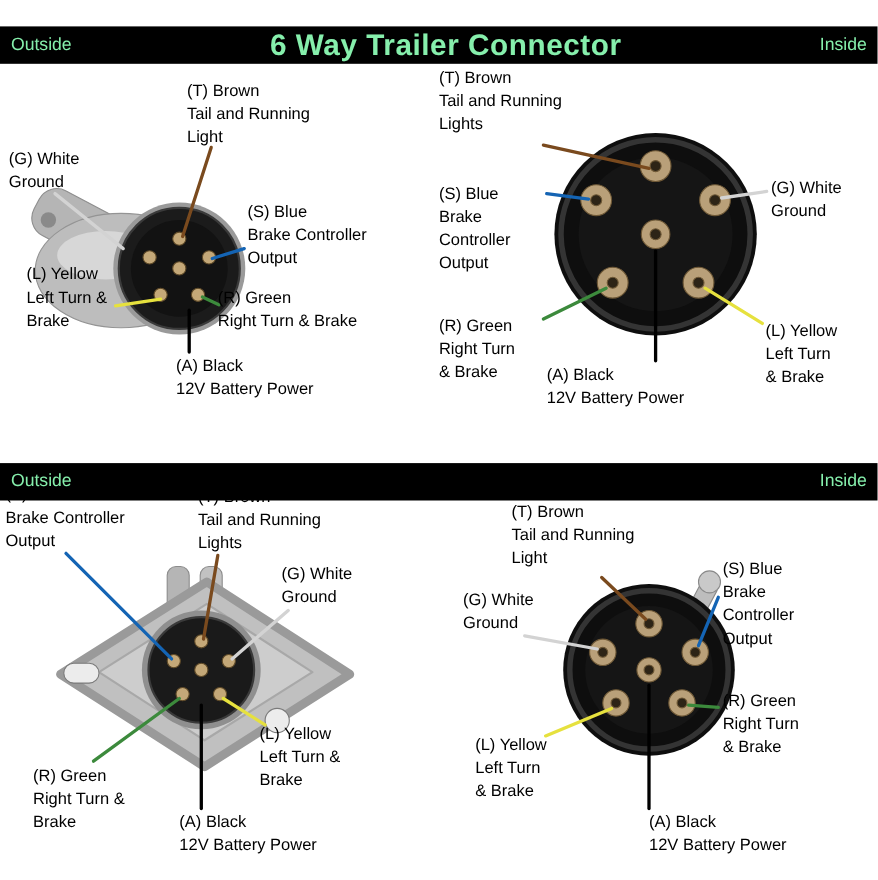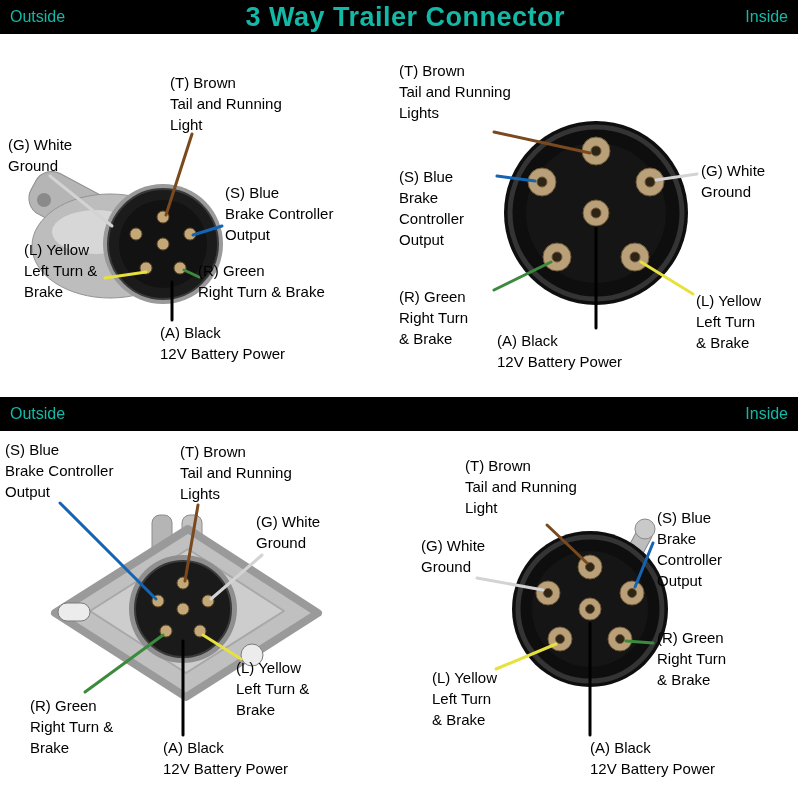--- a/index.html
+++ b/index.html
@@ -1,35 +1,35 @@
 <!DOCTYPE html>
 <html><head>
 <meta charset="utf-8">
 <style>
   html,body{margin:0;padding:0;background:#fff;}
   .canvas{position:relative;width:798px;height:800px;background:#fff;overflow:hidden;
           font-family:"Liberation Sans",sans-serif;}
-  .bar{position:absolute;left:0;width:798px;height:34px;background:#000;color:#14b8a6;
+  .bar{position:absolute;left:0;width:798px;height:34px;background:#000;color:#86efac;
        display:flex;align-items:center;justify-content:space-between;
-       padding:0 10px;box-sizing:border-box;}
+       padding:0 10px;box-sizing:border-box;margin-top:24px;}
   .bar .side{font-size:16px;font-weight:400;}
   .bar .title{font-size:27px;font-weight:bold;margin:0;letter-spacing:.5px;}
   .quad{position:absolute;}
   .quad svg{position:absolute;left:0;top:0;}
   .lbl{position:absolute;white-space:pre-line;font-size:15px;line-height:1.4;color:#000;}
   .lead{fill:none;stroke-width:3;stroke-linecap:round;}
 </style>
 </head>
 <body>
 
 <div class="canvas">
 
   <header class="bar" style="top:0;">
     <span class="side">Outside</span>
-    <h1 class="title">3 Way Trailer  Connector</h1>
+    <h1 class="title">6 Way Trailer  Connector</h1>
     <span class="side">Inside</span>
   </header>
 
   <section class="quad" style="left:0;top:34;top:34px;width:399px;height:363px;">
     <svg width="399" height="363" viewBox="0 0 399 363">
       <g>
         <rect x="28" y="150" width="92" height="46" rx="18" fill="#b5b5b5" stroke="#8e8e8e" transform="rotate(28 74 173)"></rect>
         <ellipse cx="110" cy="212" rx="78" ry="52" fill="#bdbdbd" stroke="#949494"></ellipse>
         <ellipse cx="96" cy="198" rx="44" ry="22" fill="#d7d7d7"></ellipse>
         <circle cx="44" cy="166" r="7" fill="#8a8a8a"></circle>

